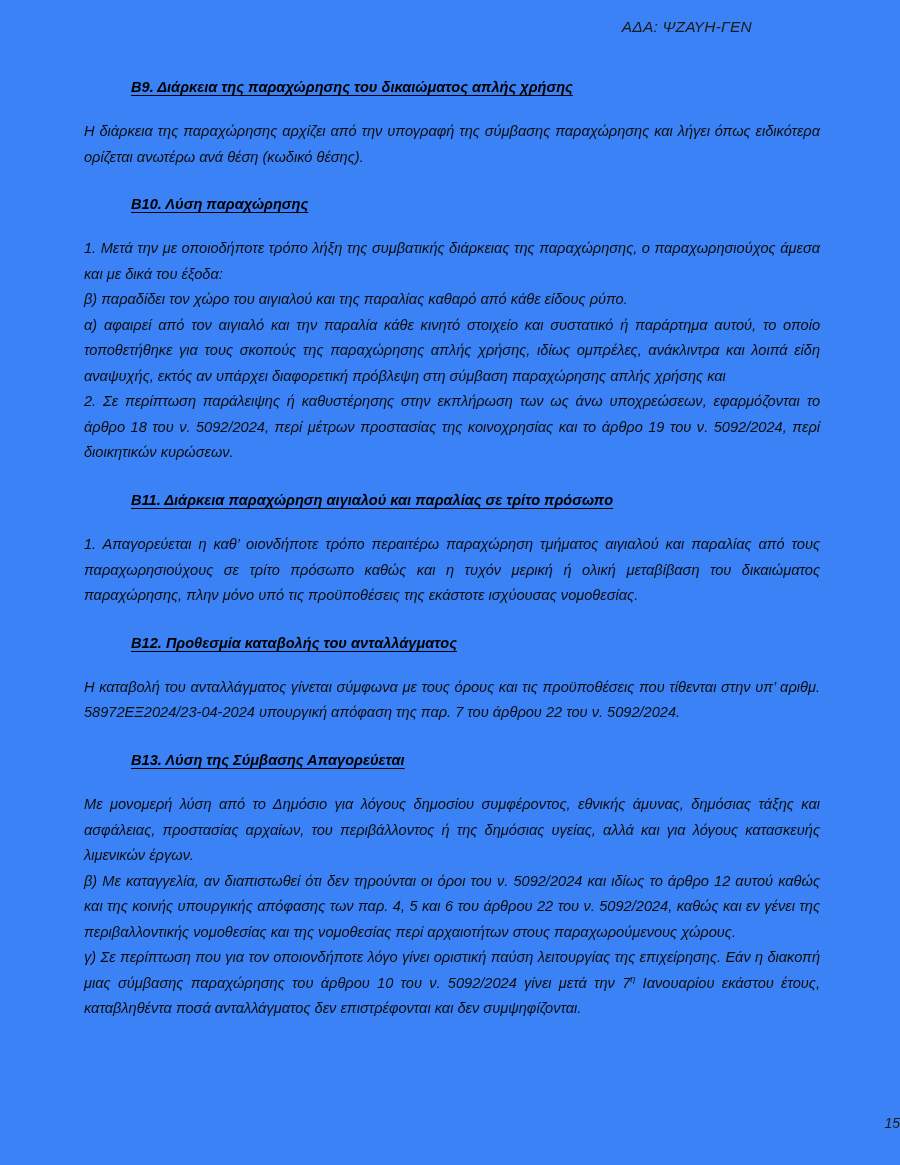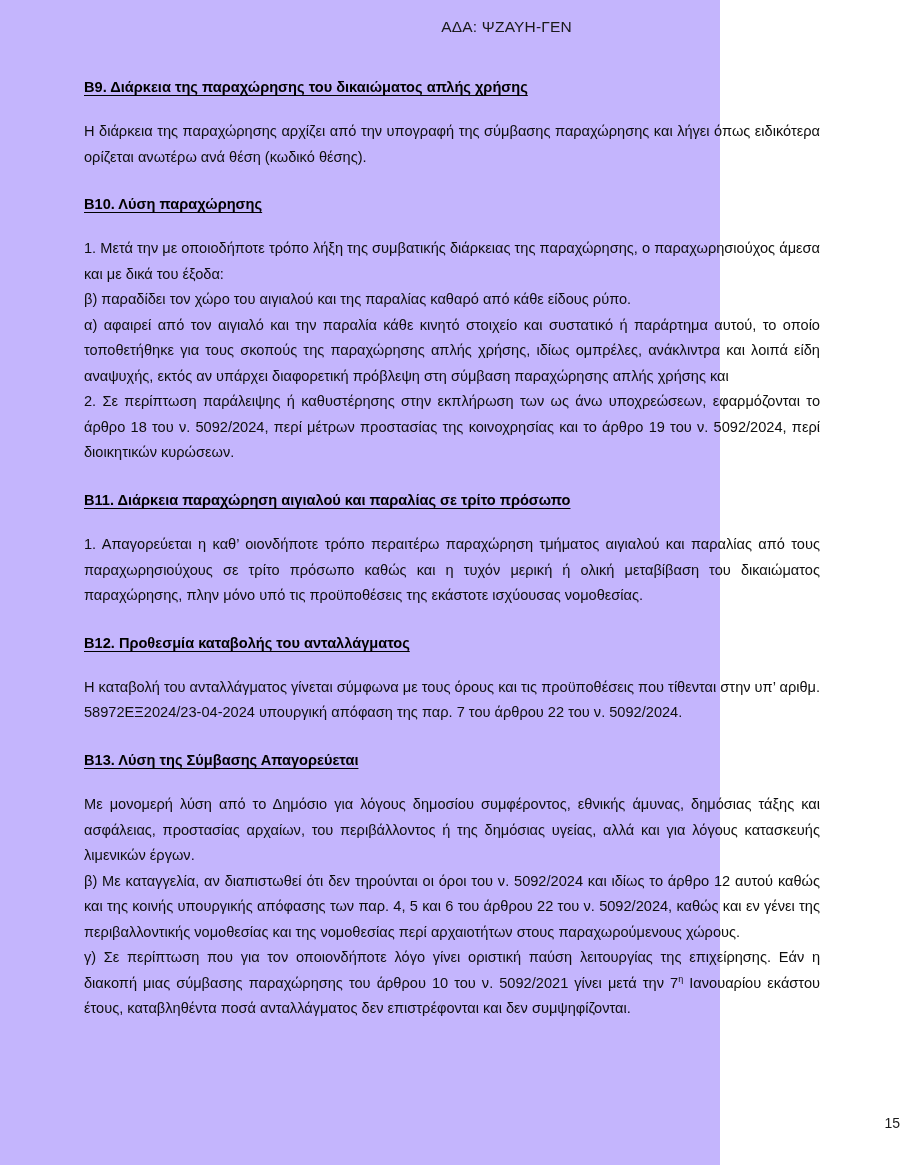--- a/index.html
+++ b/index.html
@@ -10,25 +10,26 @@
   }
   body {
     width: 900px;
     height: 1165px;
     font-family: "Liberation Sans", "DejaVu Sans", sans-serif;
     color: #000000;
     position: relative;
     overflow: hidden;
   }
   .page {
-    width: 720px;
+    width: 900px;
     height: 1165px;
     box-sizing: border-box;
     position: relative;
-    background: #c4b5fd;
+    background: #3b82f6;
+    font-style: italic;
   }
   .ada-header {
     position: absolute;
     top: 18px;
     right: 148px;
     font-size: 15.5px;
     letter-spacing: 0.2px;
     white-space: nowrap;
     color: #1a1a1a;
   }
@@ -42,20 +43,21 @@
     font-size: 14.6px;
     font-weight: bold;
     margin: 0;
     padding: 0;
     line-height: 1.25;
     color: #000;
   }
   h2.section-heading span.u {
     text-decoration: underline;
     text-underline-offset: 2.5px;
+    margin-left: 47px;
   }
   p.body-par {
     font-size: 14.6px;
     line-height: 25.5px;
     margin: 0;
     padding: 0;
     text-align: justify;
     text-justify: inter-word;
     color: #0d0d0d;
     hyphens: none;
@@ -113,19 +115,19 @@
     <h2 class="section-heading"><span class="u">Β12. Προθεσμία καταβολής του  ανταλλάγματος</span></h2>
     <div class="gap-after-heading"></div>
     <p class="body-par last-justify">Η καταβολή του ανταλλάγματος γίνεται σύμφωνα με τους όρους και τις προϋποθέσεις που τίθενται στην υπ’ αριθμ. 58972ΕΞ2024/23-04-2024 υπουργική απόφαση της παρ. 7 του άρθρου 22 του ν. 5092/2024.</p>
 
     <div class="gap-before-heading"></div>
 
     <h2 class="section-heading"><span class="u">Β13. Λύση της Σύμβασης Απαγορεύεται</span></h2>
     <div class="gap-after-heading"></div>
     <p class="body-par last-justify">Με μονομερή λύση από το Δημόσιο για λόγους δημοσίου συμφέροντος, εθνικής άμυνας, δημόσιας τάξης και ασφάλειας, προστασίας αρχαίων, του περιβάλλοντος ή της δημόσιας υγείας, αλλά και για λόγους κατασκευής λιμενικών έργων.</p>
     <p class="body-par last-justify">β) Με καταγγελία, αν διαπιστωθεί ότι δεν τηρούνται οι όροι του ν. 5092/2024  και ιδίως το άρθρο 12 αυτού καθώς και της κοινής υπουργικής απόφασης των παρ. 4, 5 και 6 του άρθρου 22 του ν. 5092/2024, καθώς και εν γένει της περιβαλλοντικής νομοθεσίας και της νομοθεσίας περί αρχαιοτήτων στους παραχωρούμενους χώρους.</p>
-    <p class="body-par last-justify"><span>γ) Σε περίπτωση που για τον οποιονδήποτε λόγο γίνει οριστική παύση λειτουργίας της επιχείρησης. Εάν η διακοπή μιας σύμβασης παραχώρησης του άρθρου 10 του ν. 5092/2021 γίνει μετά την 7</span><sup class="ordinal">η</sup><span> Ιανουαρίου εκάστου έτους, καταβληθέντα ποσά ανταλλάγματος δεν επιστρέφονται και δεν συμψηφίζονται.</span></p>
+    <p class="body-par last-justify"><span>γ) Σε περίπτωση που για τον οποιονδήποτε λόγο γίνει οριστική παύση λειτουργίας της επιχείρησης. Εάν η διακοπή μιας σύμβασης παραχώρησης του άρθρου 10 του ν. 5092/2024 γίνει μετά την 7</span><sup class="ordinal">η</sup><span> Ιανουαρίου εκάστου έτους, καταβληθέντα ποσά ανταλλάγματος δεν επιστρέφονται και δεν συμψηφίζονται.</span></p>
 
   </div>
 
   <div class="page-number">15</div>
 
 </div>
 
 </body></html>

